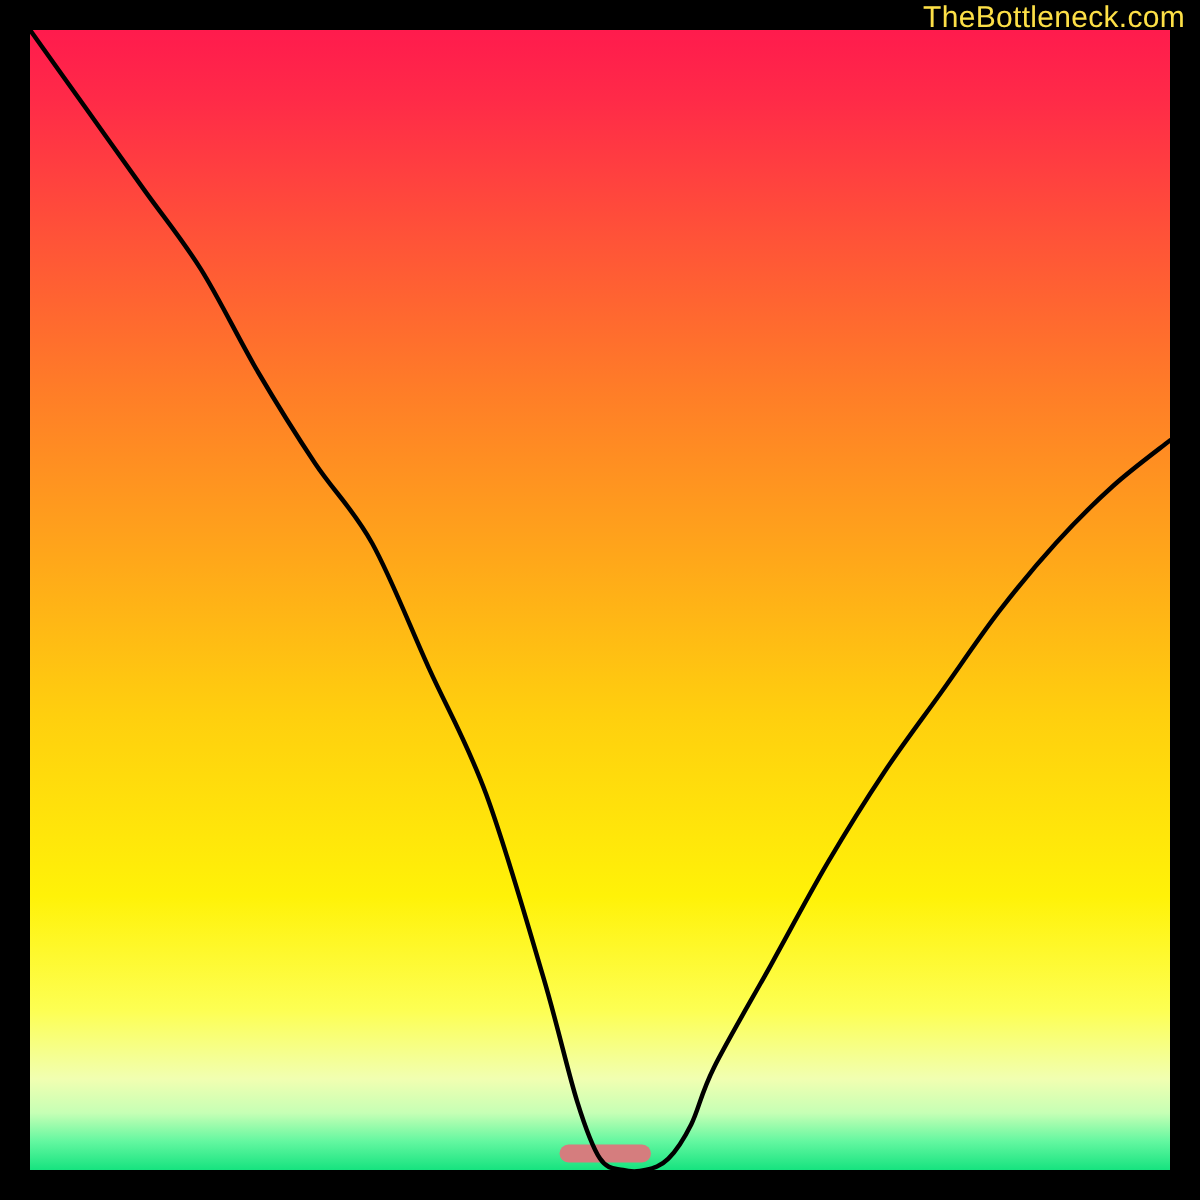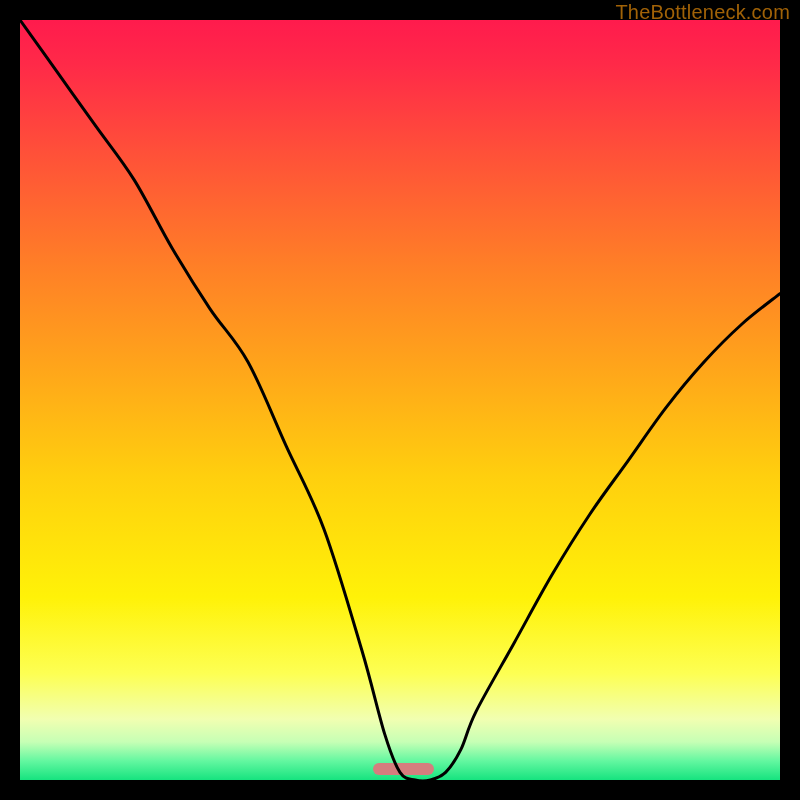--- a/index.html
+++ b/index.html
@@ -38,21 +38,21 @@
     position: absolute;
     background: #d57d7e;
     border-radius: 6px;
   }
   .watermark {
     position: absolute;
     top: 1px;
     right: 10px;
     font-family: Arial, Helvetica, sans-serif;
     font-size: 20px;
-    color: #a16207;
+    color: #fde047;
     font-weight: 500;
     letter-spacing: 0.2px;
   }
 </style>
 </head>
 <body>
 
 <div class="frame">
   <div class="plot">
     <svg class="gradient" viewBox="0 0 760 760" preserveAspectRatio="none">

